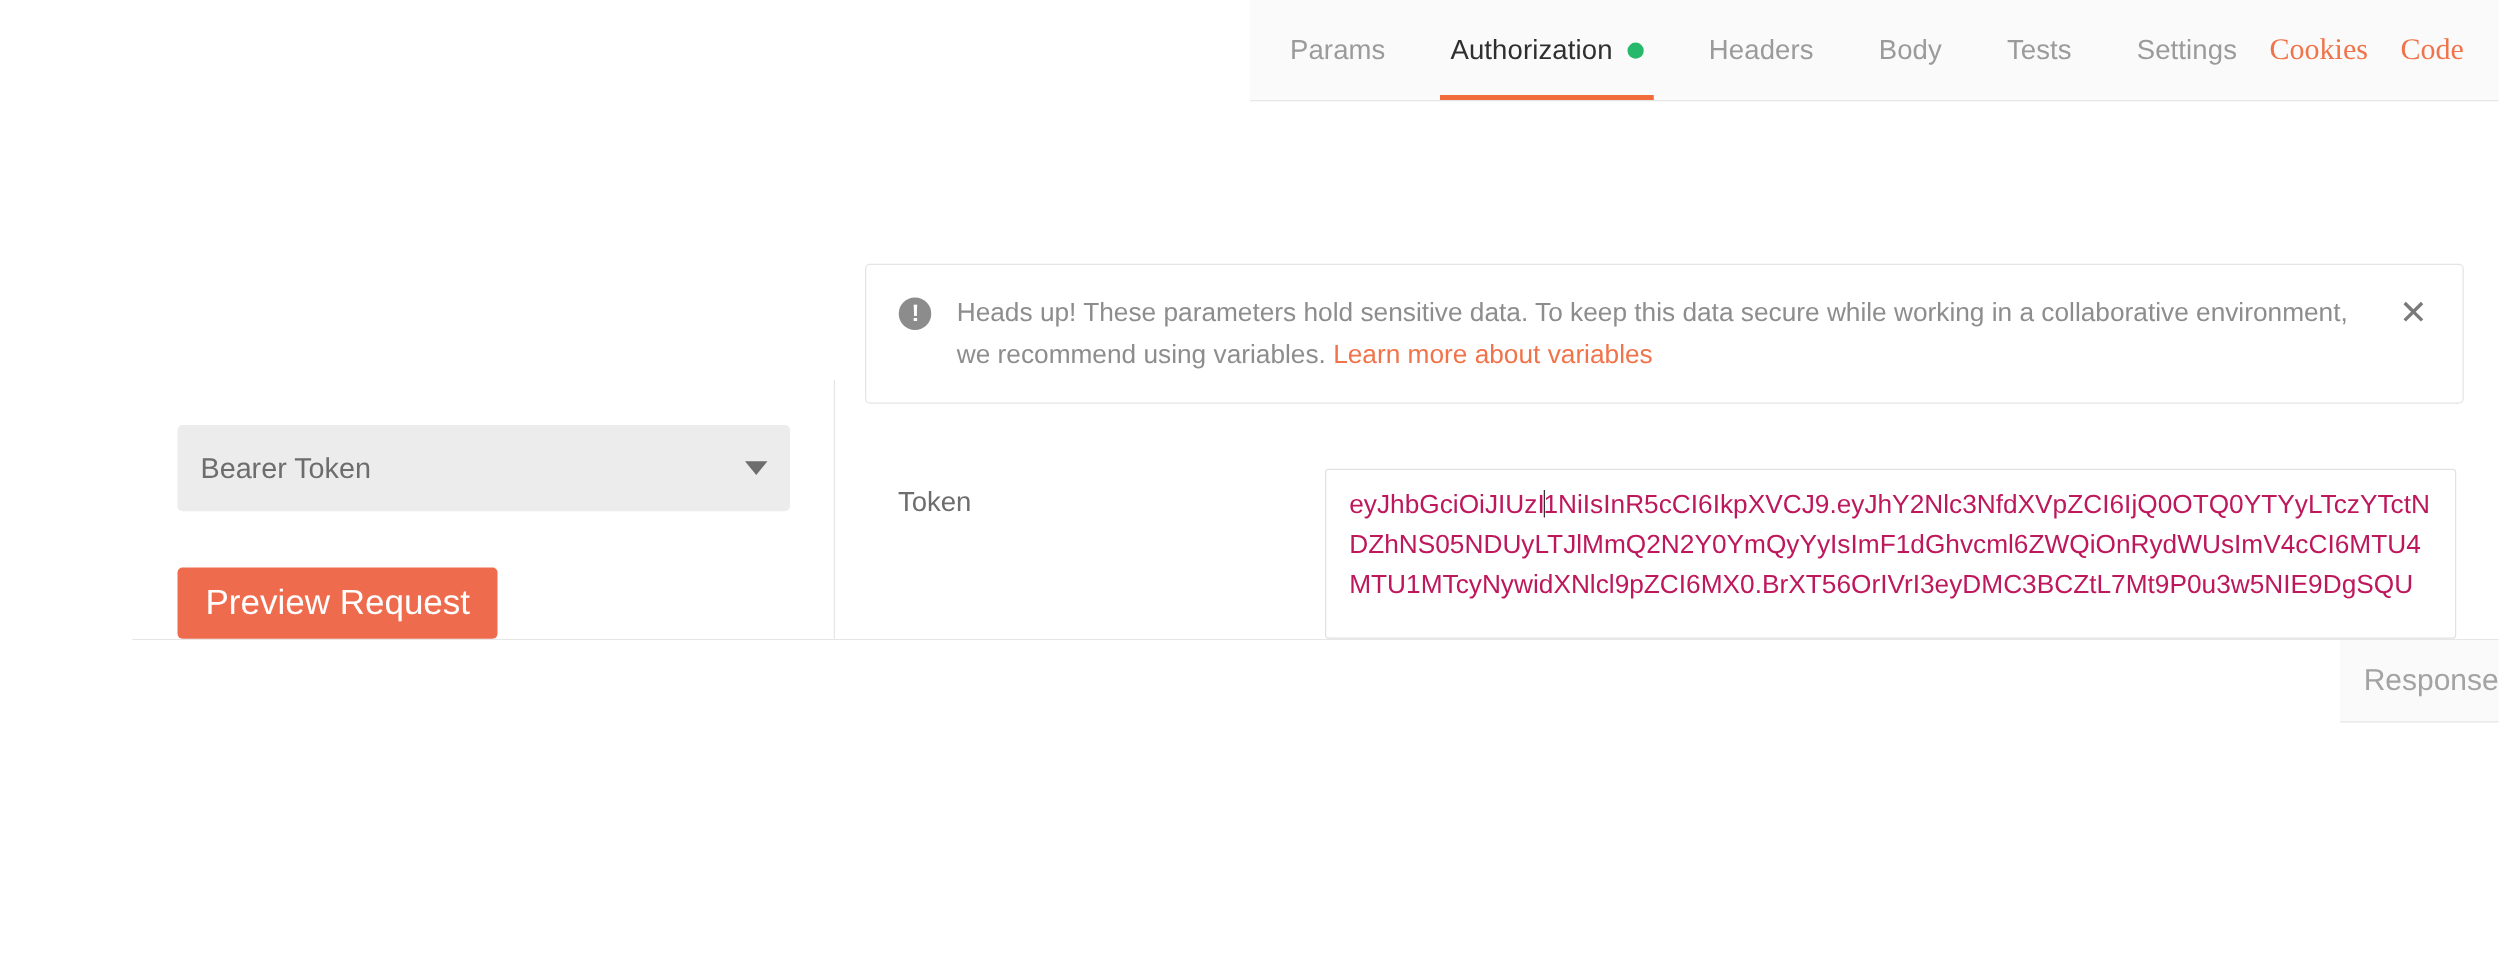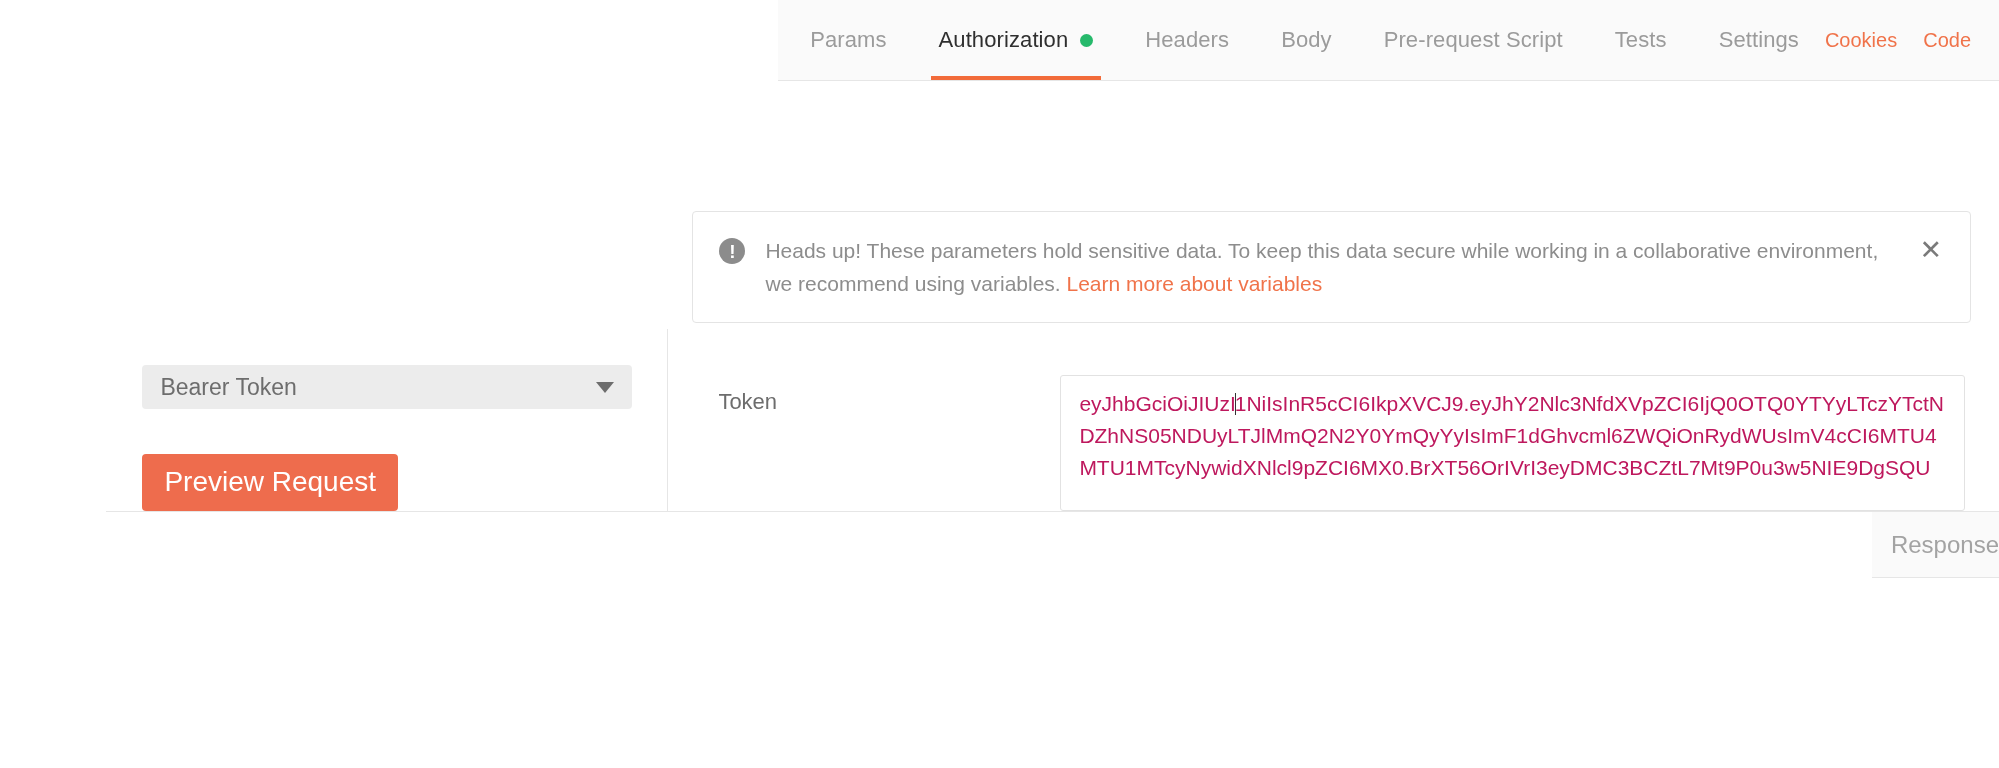--- a/index.html
+++ b/index.html
@@ -63,24 +63,25 @@
   }
 
   .tabbar-right {
     margin-left: auto;
     display: flex;
     align-items: center;
     padding-right: 28px;
     gap: 26px;
   }
   .link-action {
-    font-size: 20px;
+    font-size: 24px;
     color: #f0734a;
     cursor: pointer;
     white-space: nowrap;
+    font-family: Liberation Serif, serif;
   }
 
   
   .body {
     flex: 0 0 431px;
     height: 431px;
     display: flex;
     background: #ffffff;
     border-bottom: 1px solid #e6e6e6;
   }
@@ -95,21 +96,21 @@
   }
   .type-label {
     font-size: 18px;
     font-weight: bold;
     color: #4a4a4a;
     letter-spacing: .4px;
     margin-bottom: 16px;
   }
   .select {
     width: 490px;
-    height: 44px;
+    height: 69px;
     background: #ececec;
     border-radius: 4px;
     display: flex;
     align-items: center;
     padding: 0 18px;
     cursor: pointer;
     user-select: none;
   }
   .select .value {
     font-size: 23px;
@@ -265,23 +266,20 @@
         <span>Authorization</span>
         <span class="dot"></span>
       </div>
       <div class="tab">
         <span>Headers</span>
       </div>
       <div class="tab">
         <span>Body</span>
       </div>
       <div class="tab">
-        <span>Pre-request Script</span>
-      </div>
-      <div class="tab">
         <span>Tests</span>
       </div>
       <div class="tab">
         <span>Settings</span>
       </div>
     </div>
     <div class="tabbar-right">
       <span class="link-action">Cookies</span>
       <span class="link-action">Code</span>
     </div>

